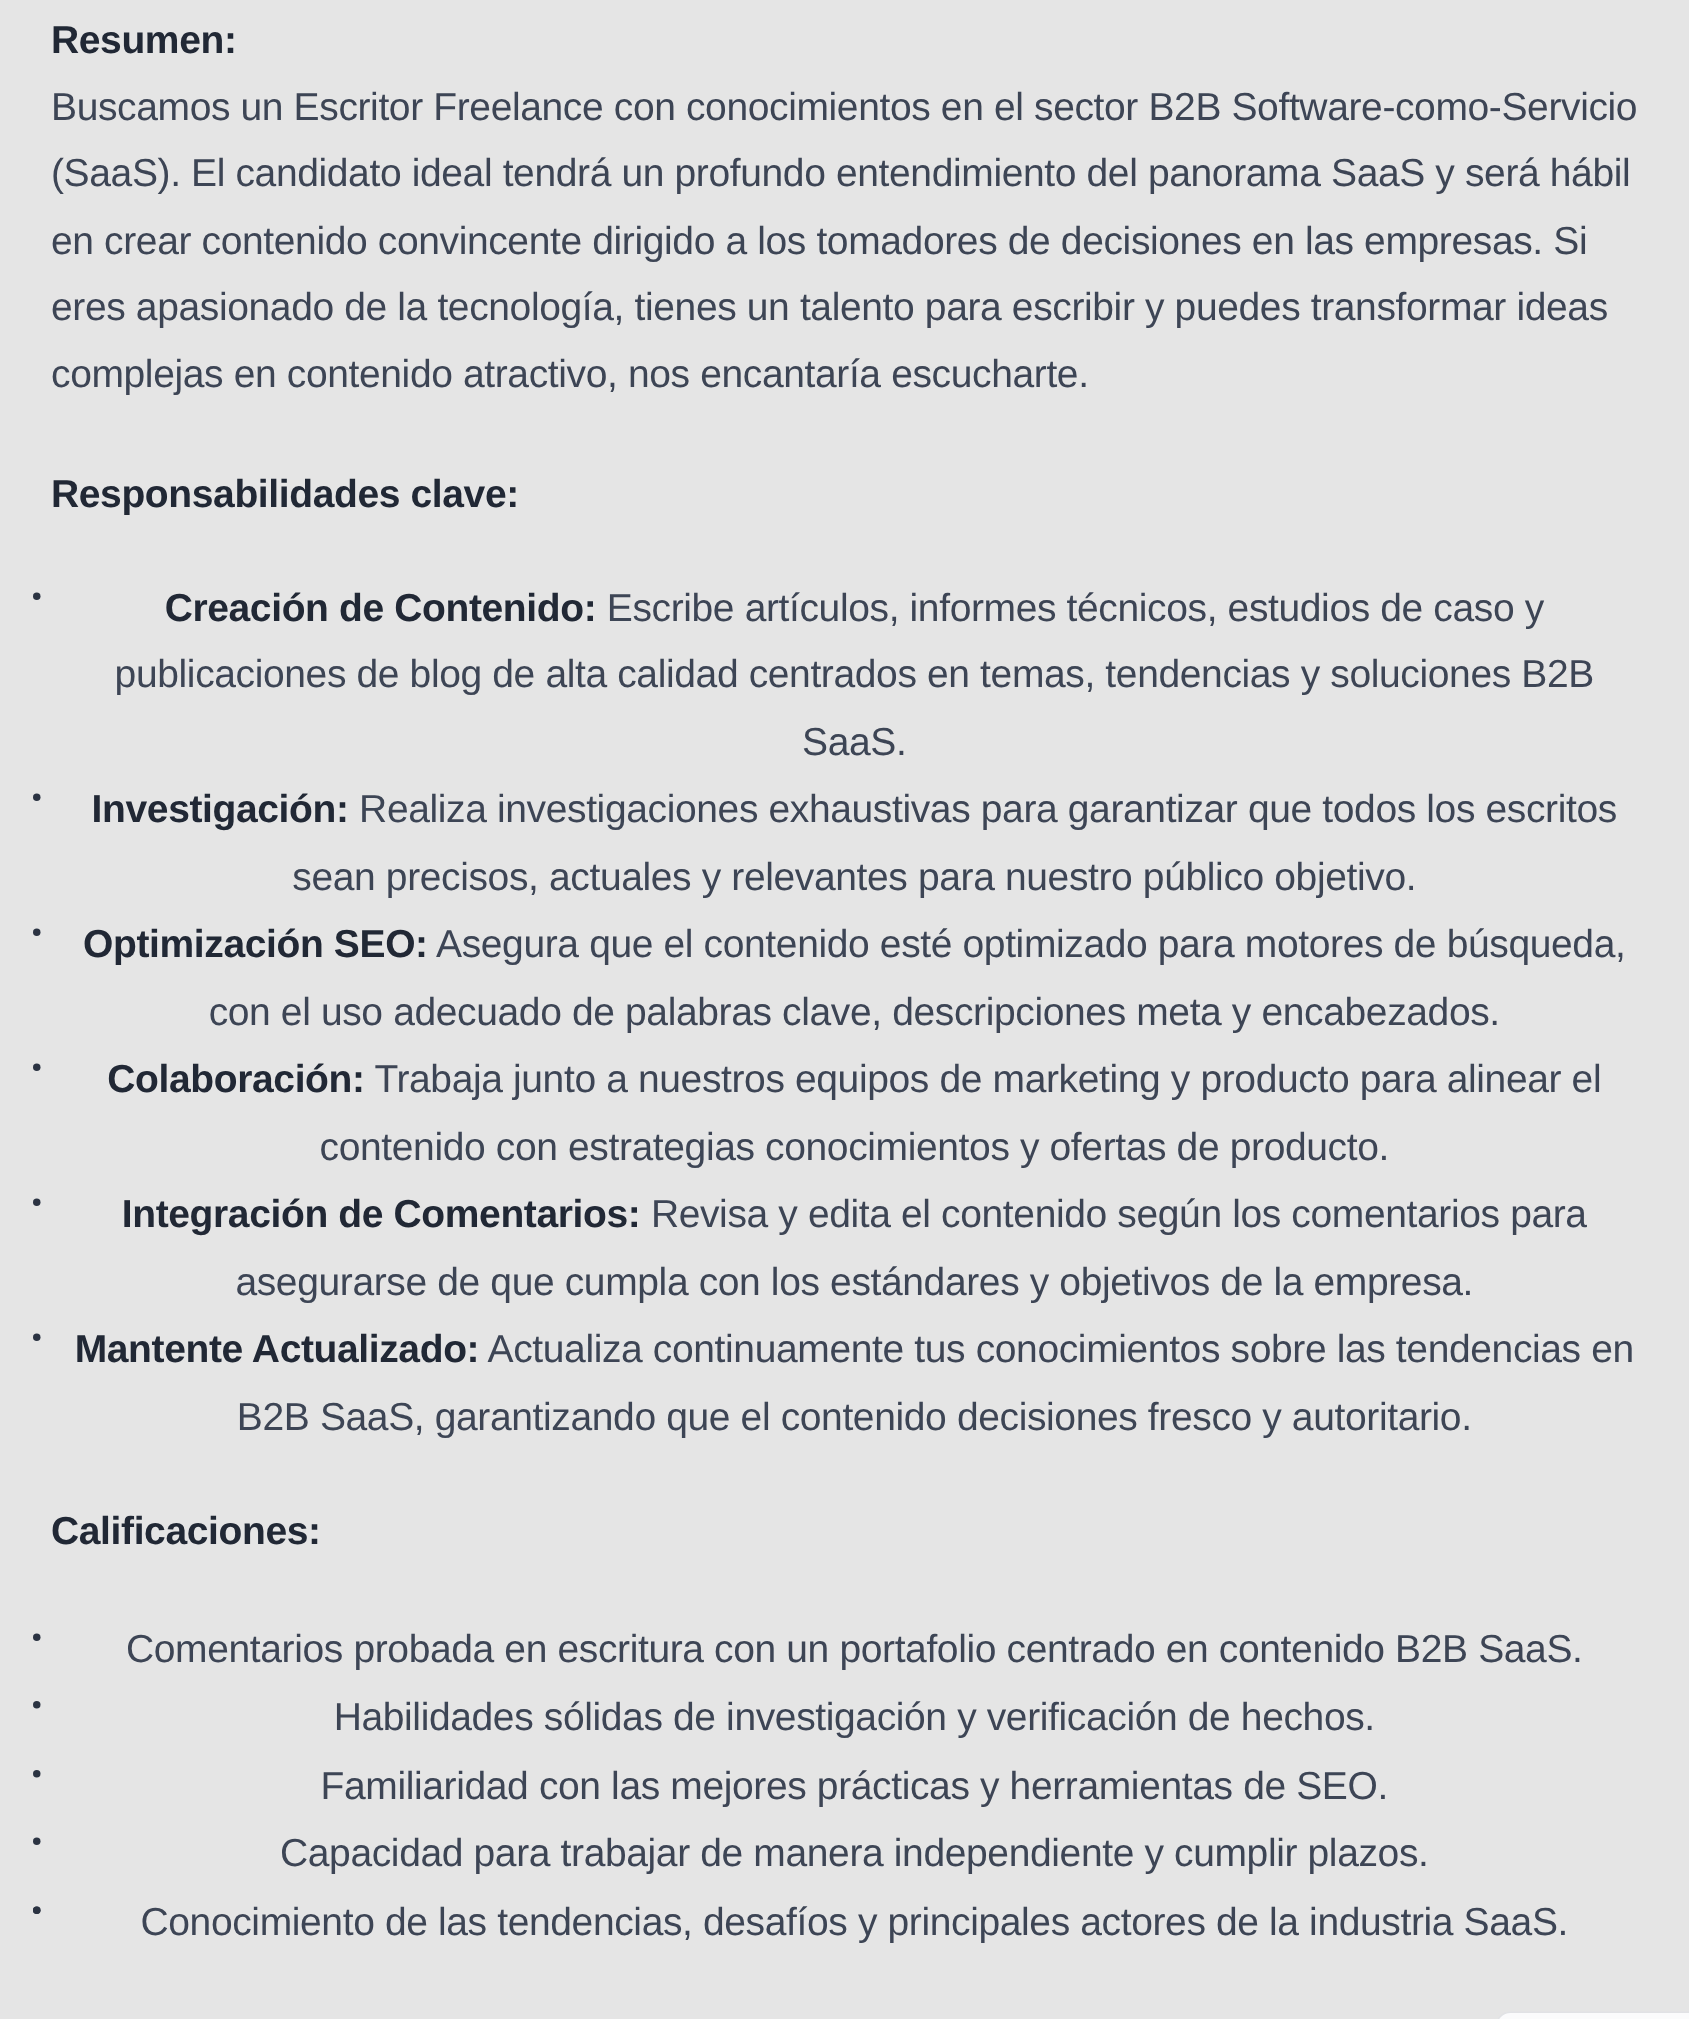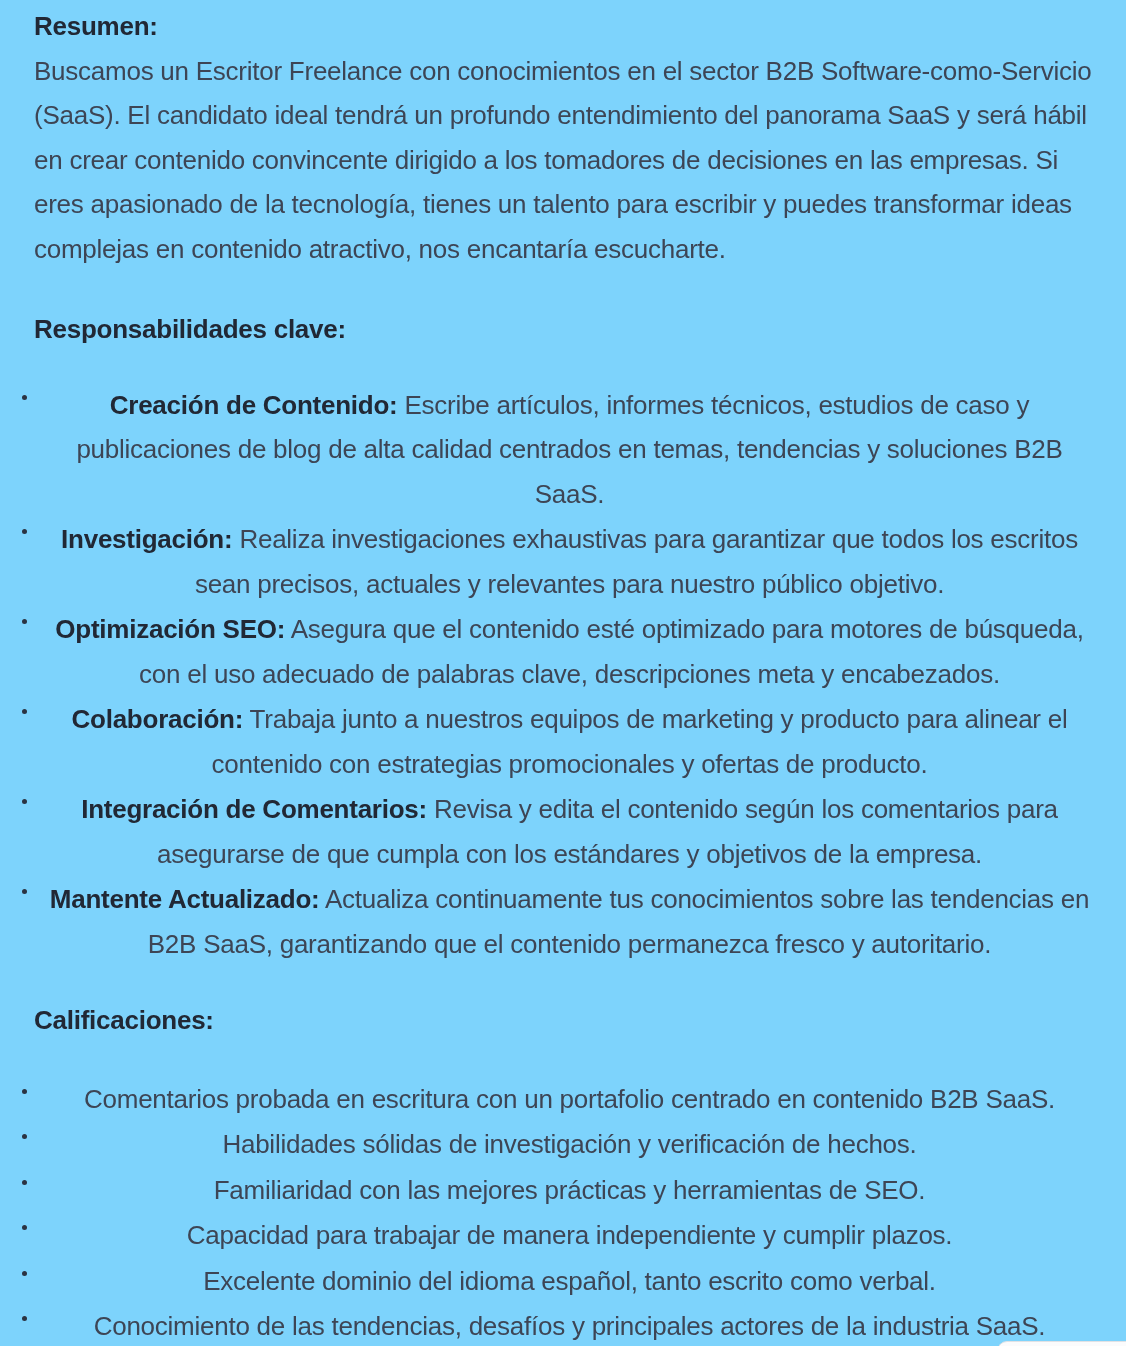--- a/index.html
+++ b/index.html
@@ -4,21 +4,21 @@
 <style>
   html, body {
     margin: 0;
     padding: 0;
     background: #f7f7f8;
   }
   .page {
     position: relative;
     width: 1126px;
     height: 1346px;
-    background: #7dd3fc;
+    background: #e5e5e5;
     overflow: hidden;
     box-sizing: border-box;
     padding: 4px 30px 0 34px;
     font-family: "Liberation Sans", "DejaVu Sans", sans-serif;
     font-size: 26px;
     line-height: 44.5px;
     letter-spacing: -0.25px;
     color: #3d4555;
   }
   p { margin: 0; }
@@ -85,31 +85,31 @@
         <span>Realiza investigaciones exhaustivas para garantizar que todos los escritos sean precisos, actuales y relevantes para nuestro público objetivo.</span>
       </li>
       <li>
         <span class="bullet-dot"></span>
         <strong>Optimización SEO:</strong>
         <span>Asegura que el contenido esté optimizado para motores de búsqueda, con el uso adecuado de palabras clave, descripciones meta y encabezados.</span>
       </li>
       <li>
         <span class="bullet-dot"></span>
         <strong>Colaboración:</strong>
-        <span>Trabaja junto a nuestros equipos de marketing y producto para alinear el contenido con estrategias promocionales y ofertas de producto.</span>
+        <span>Trabaja junto a nuestros equipos de marketing y producto para alinear el contenido con estrategias conocimientos y ofertas de producto.</span>
       </li>
       <li>
         <span class="bullet-dot"></span>
         <strong>Integración de Comentarios:</strong>
         <span>Revisa y edita el contenido según los comentarios para asegurarse de que cumpla con los estándares y objetivos de la empresa.</span>
       </li>
       <li>
         <span class="bullet-dot"></span>
         <strong>Mantente Actualizado:</strong>
-        <span>Actualiza continuamente tus conocimientos sobre las tendencias en B2B SaaS, garantizando que el contenido permanezca fresco y autoritario.</span>
+        <span>Actualiza continuamente tus conocimientos sobre las tendencias en B2B SaaS, garantizando que el contenido decisiones fresco y autoritario.</span>
       </li>
     </ul>
   </section>
 
   <section>
     <p><strong>Calificaciones:</strong></p>
     <ul class="bullet-list quals">
       <li>
         <span class="bullet-dot"></span>
         <span>Comentarios probada en escritura con un portafolio centrado en contenido B2B SaaS.</span>
@@ -121,21 +121,20 @@
       <li>
         <span class="bullet-dot"></span>
         <span>Familiaridad con las mejores prácticas y herramientas de SEO.</span>
       </li>
       <li>
         <span class="bullet-dot"></span>
         <span>Capacidad para trabajar de manera independiente y cumplir plazos.</span>
       </li>
       <li>
         <span class="bullet-dot"></span>
-        <span>Excelente dominio del idioma español, tanto escrito como verbal.</span>
       </li>
       <li>
         <span class="bullet-dot"></span>
         <span>Conocimiento de las tendencias, desafíos y principales actores de la industria SaaS.</span>
       </li>
     </ul>
   </section>
 
   <div class="cutoff-control"></div>
 

